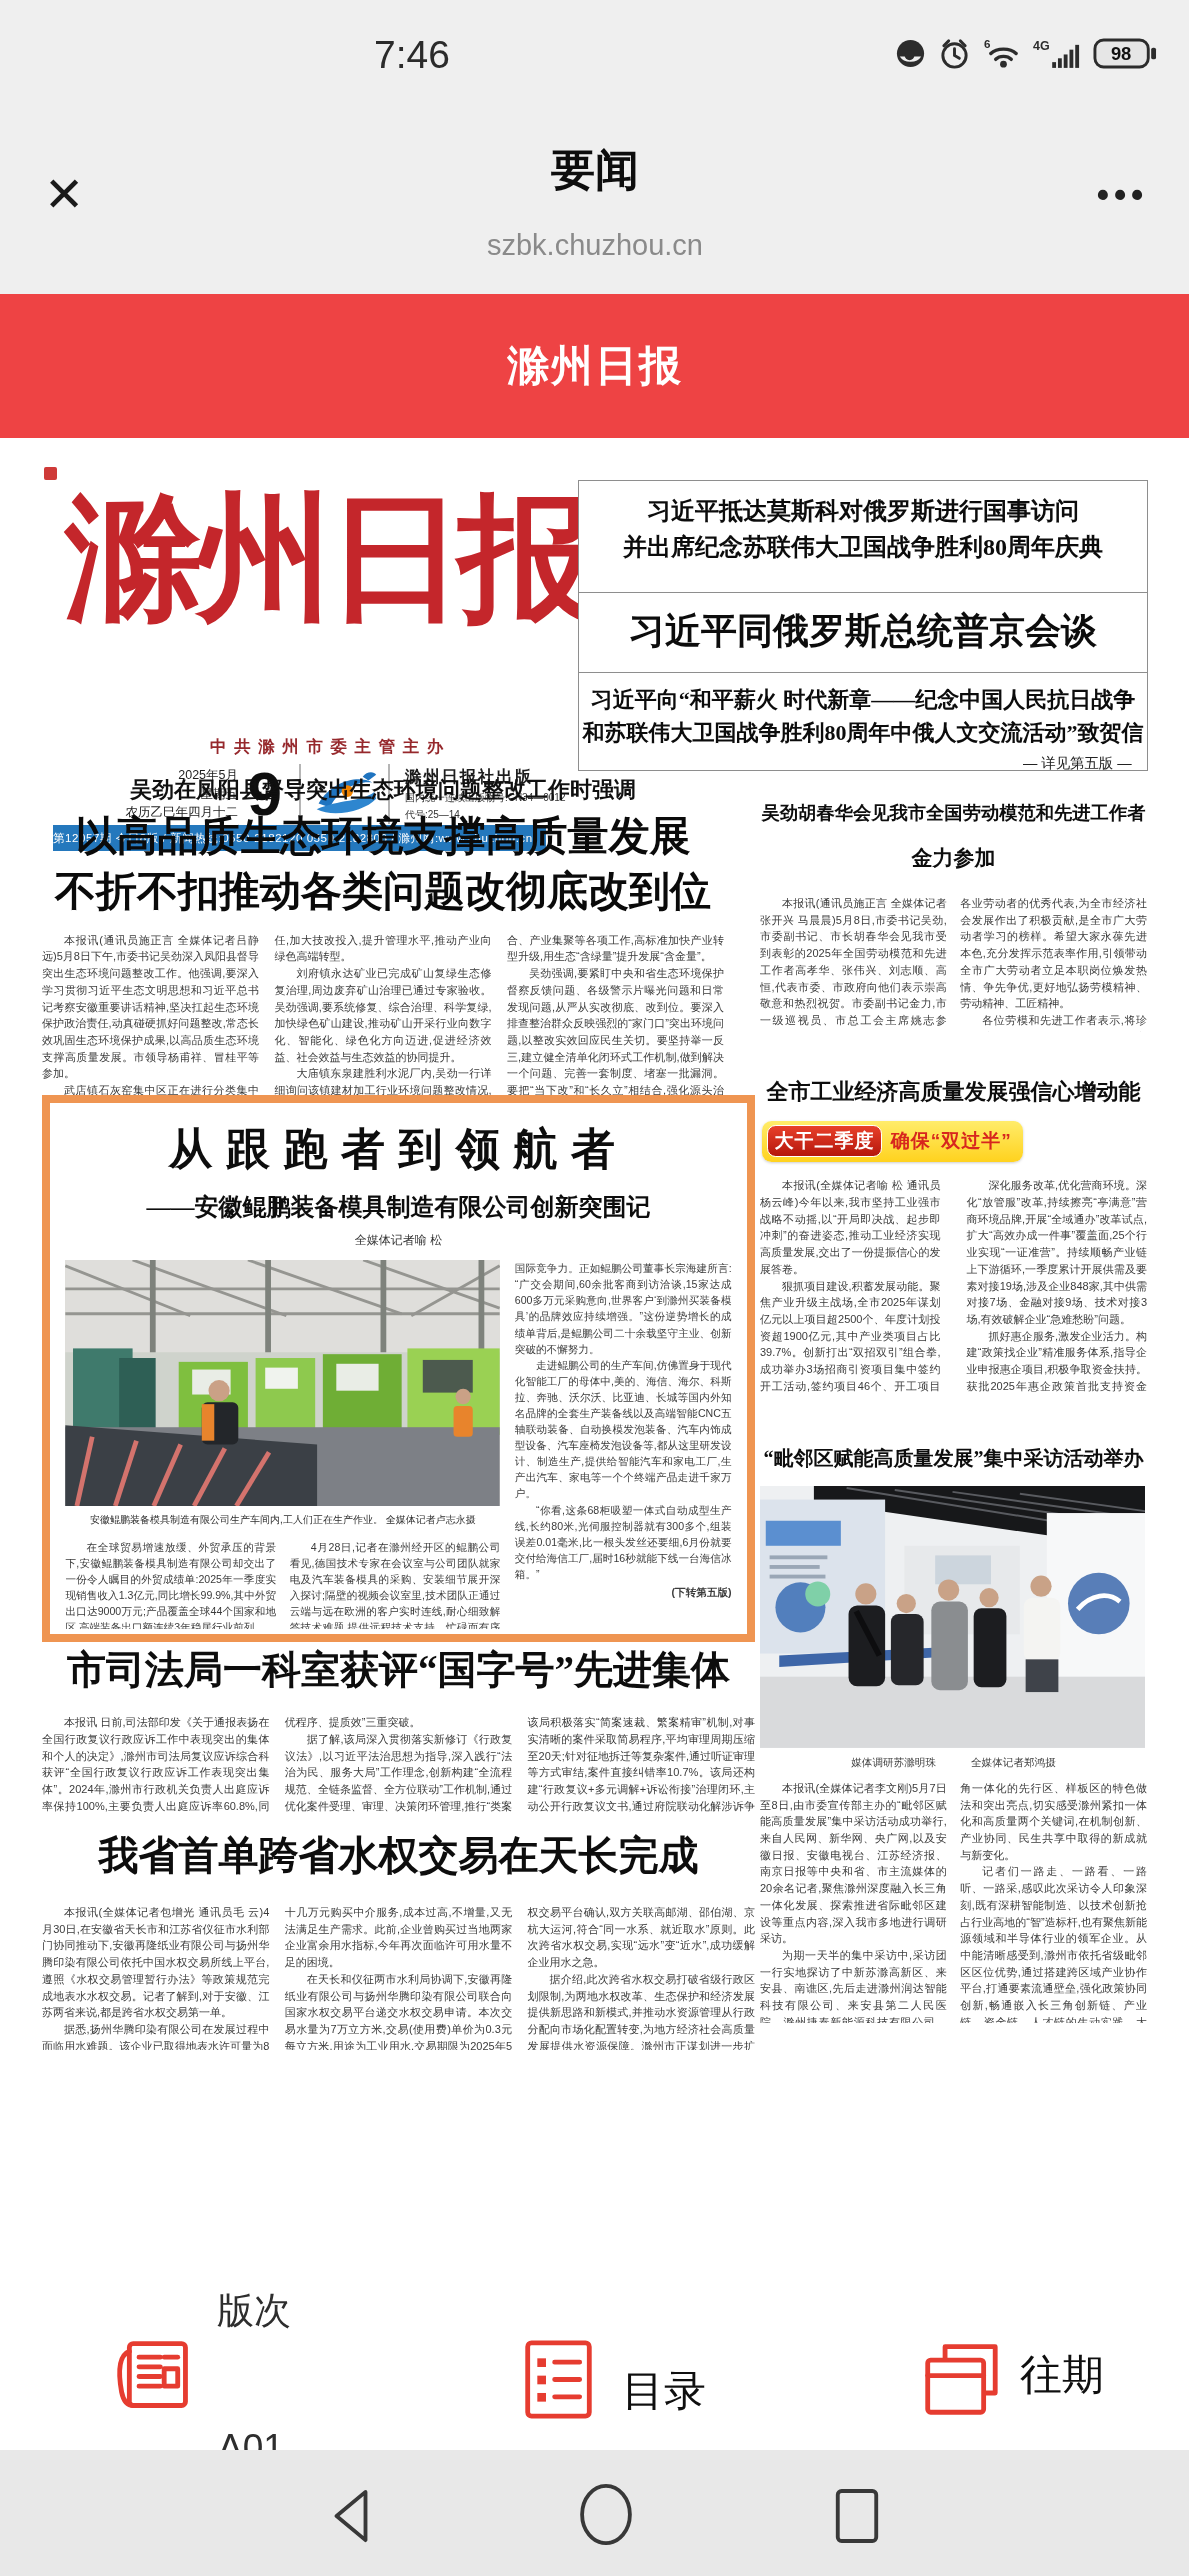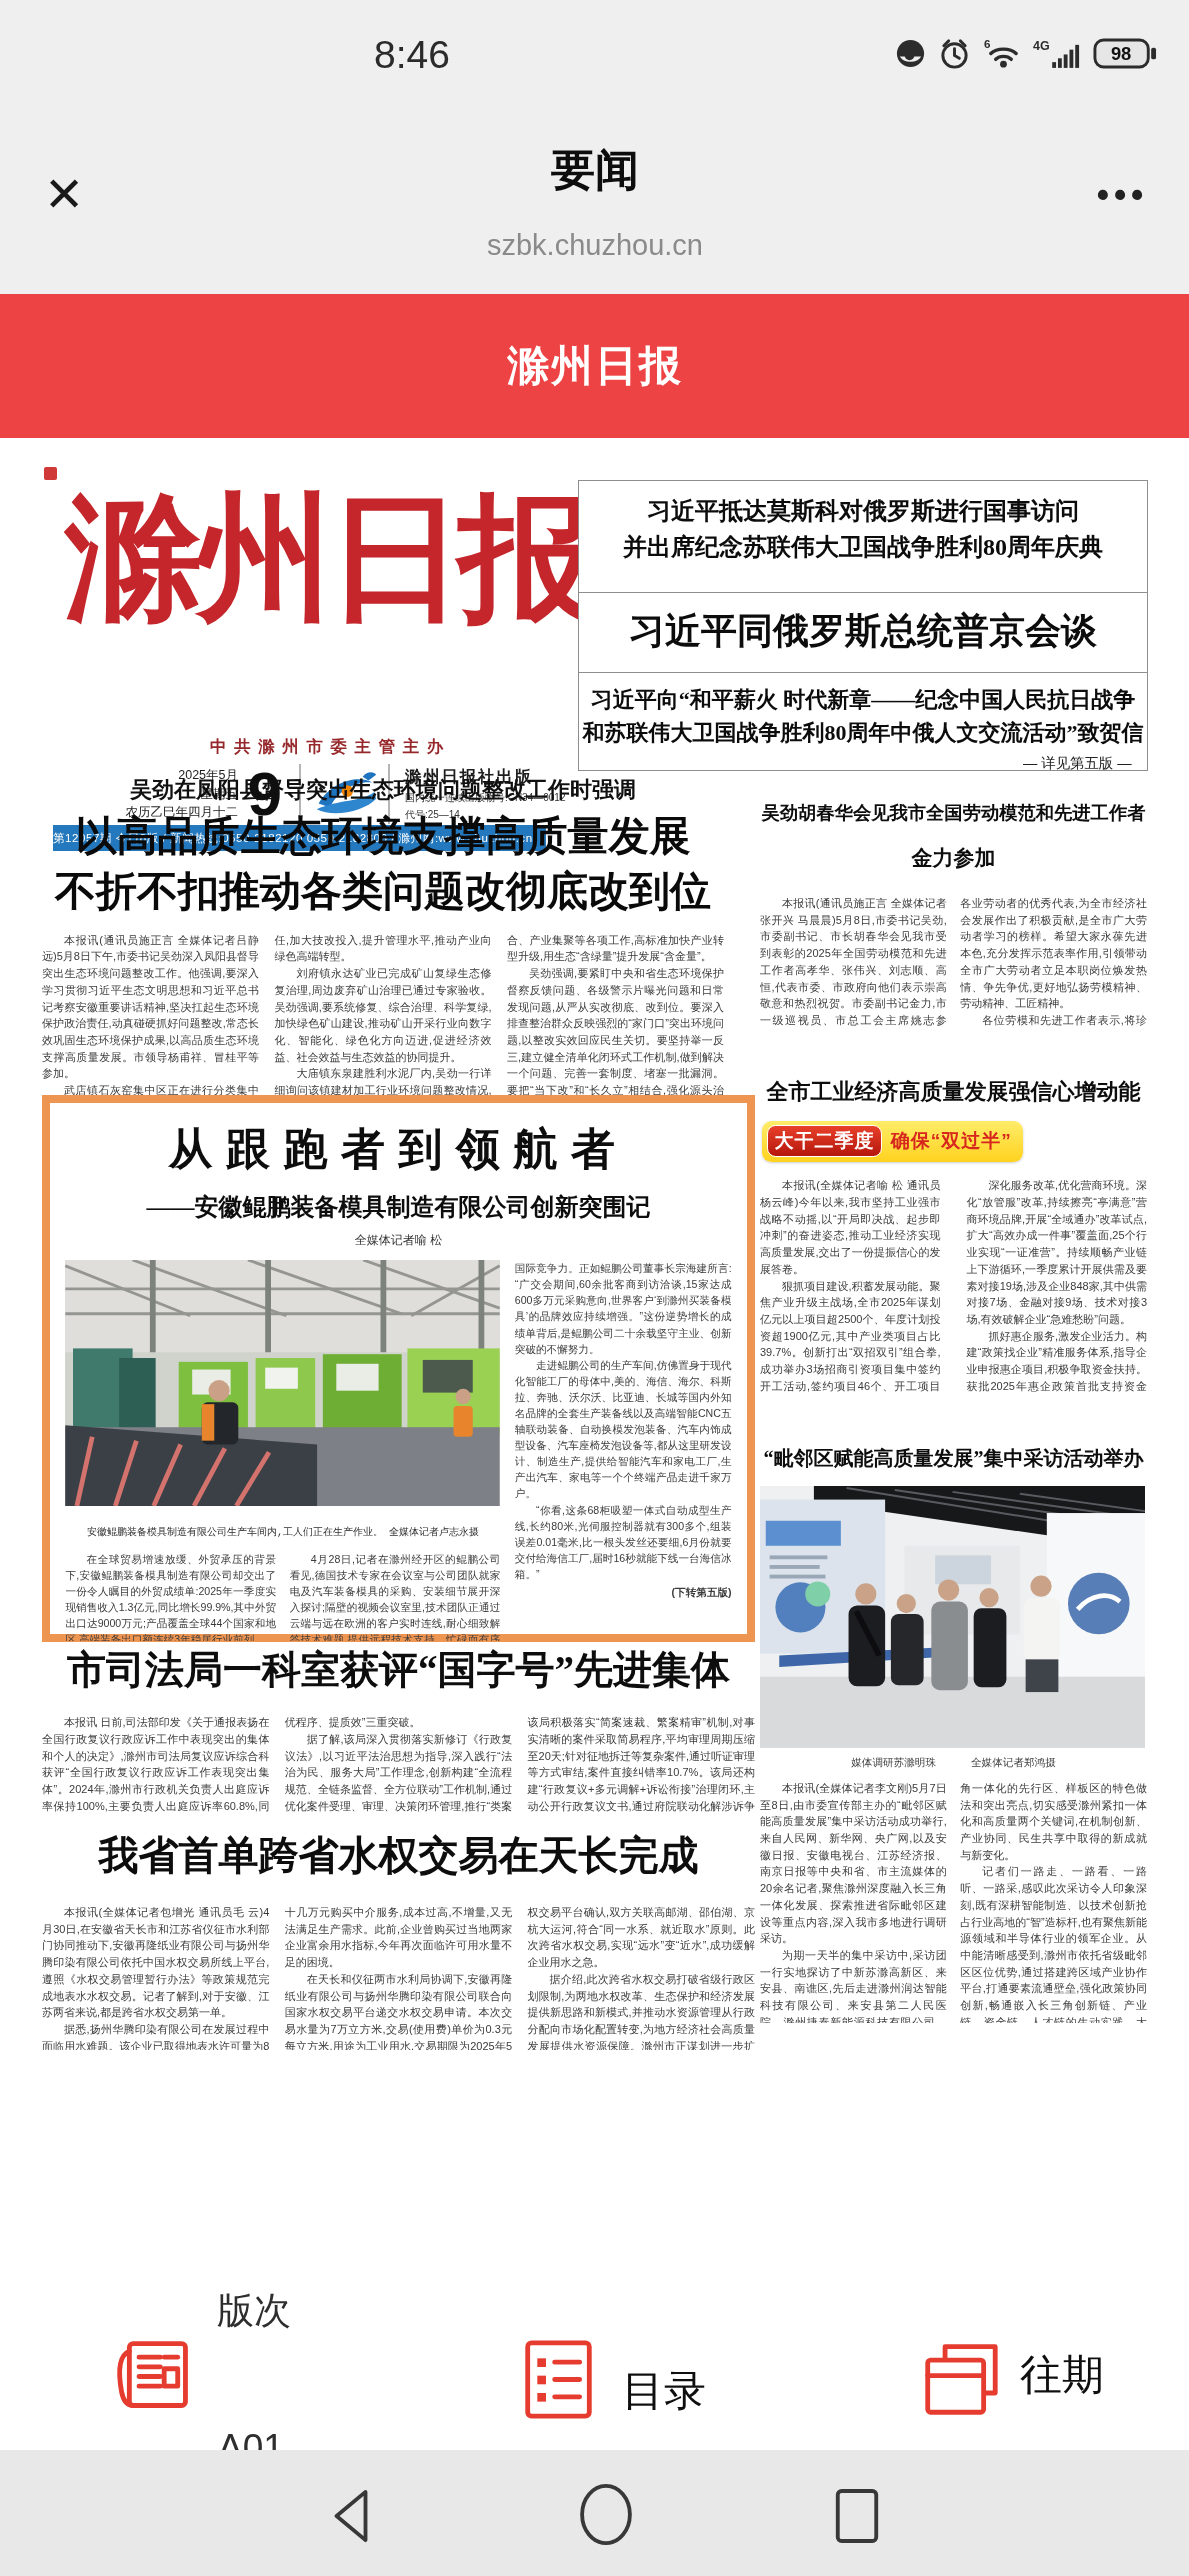--- a/index.html
+++ b/index.html
@@ -84,21 +84,21 @@
   
   .orange{position:absolute;left:42px;top:657px;width:713px;height:547px;border:8.7px solid #ef9552;
           box-sizing:border-box;background:#fff;padding:7.7px 15.4px;}
   .otitle{font-family:"Liberation Serif",serif;font-size:44px;font-weight:900;text-align:center;letter-spacing:13.5px;
           margin-top:9.6px;color:#0d0d0d;}
   .osub{font-family:"Liberation Serif",serif;font-size:24px;font-weight:800;text-align:center;margin-top:11.6px;color:#0d0d0d;}
   .obyline{font-size:12px;text-align:center;margin-top:8.7px;color:#333;}
   .ocontent{display:flex;gap:14.4px;margin-top:11.6px;}
   .oleft{width:435px;}
   .ophoto{width:435px;height:246px;overflow:hidden;background:#dfdedb;}
-  .ocaption{font-size:10px;color:#2f2f2f;margin-top:19px;text-align:center;font-family:Liberation Mono, monospace;}
+  .ocaption{font-size:10px;color:#2f2f2f;margin-top:7px;text-align:center;}
   .obody{display:flex;gap:13.5px;margin-top:11.6px;height:90px;overflow:hidden;}
   .obody .ncol{font-size:10.6px;}
   .oright{flex:1;font-size:10.6px;line-height:1.52;text-align:justify;color:#3b3b3b;height:422px;overflow:hidden;}
   .oright p{margin:0;text-indent:2em;}
   .ocont{text-align:right;font-weight:700;margin-top:1.9px;}
 
   .justice{position:absolute;left:42px;top:1205px;width:713px;}
   .justice .h{font-size:39px;white-space:nowrap;}
   .justice .cols{margin-top:17.3px;height:102px;}
 
@@ -114,21 +114,21 @@
   .androidbar{position:absolute;top:2450px;left:0;width:1190px;height:126px;background:#e8e8e8;}
 
   svg{display:block;}
 </style>
 </head>
 <body>
 
 <div class="screen">
 
   <div class="chrome">
-    <div class="time">8:46</div>
+    <div class="time">7:46</div>
     <div class="statusicons">
       <span>
         <svg width="33" height="33" viewBox="0 0 34 34">
             <circle cx="17" cy="17" r="14" fill="#2c2c2c"></circle>
             <path d="M6 20 a12 9 0 0 0 22 0 Z" fill="#efefef"></path>
             <circle cx="16" cy="19" r="5" fill="#2c2c2c"></circle>
           </svg>
       </span>
       <span>
         <svg width="33" height="33" viewBox="0 0 34 34" stroke="#2c2c2c" fill="none" stroke-width="3" stroke-linecap="round">

